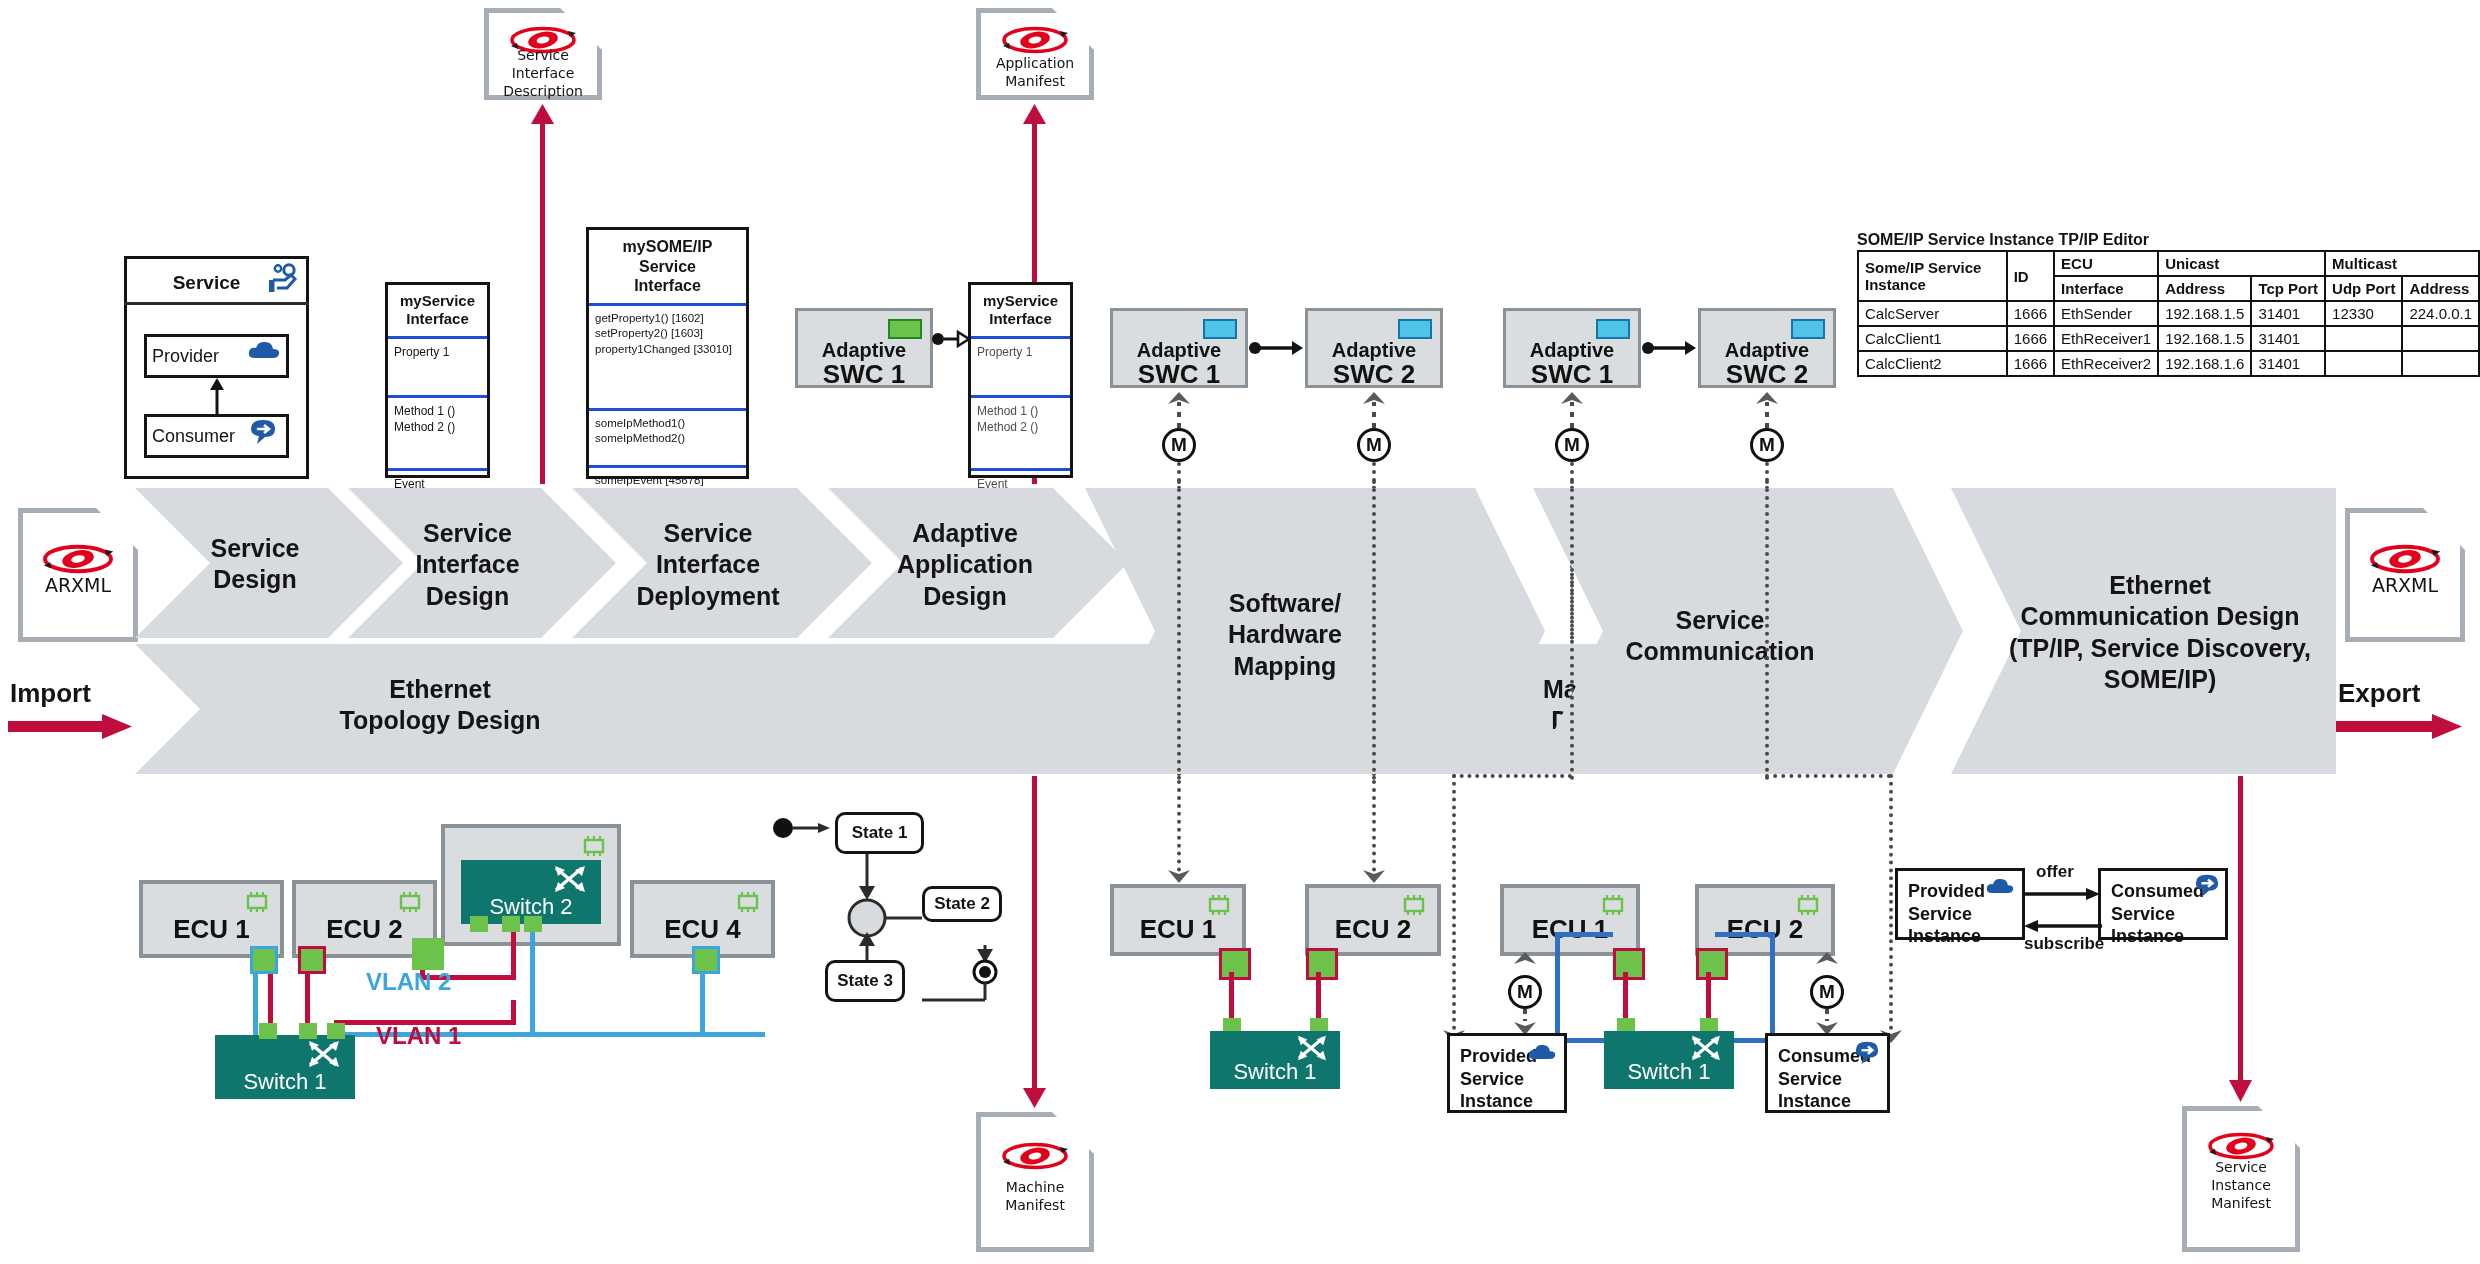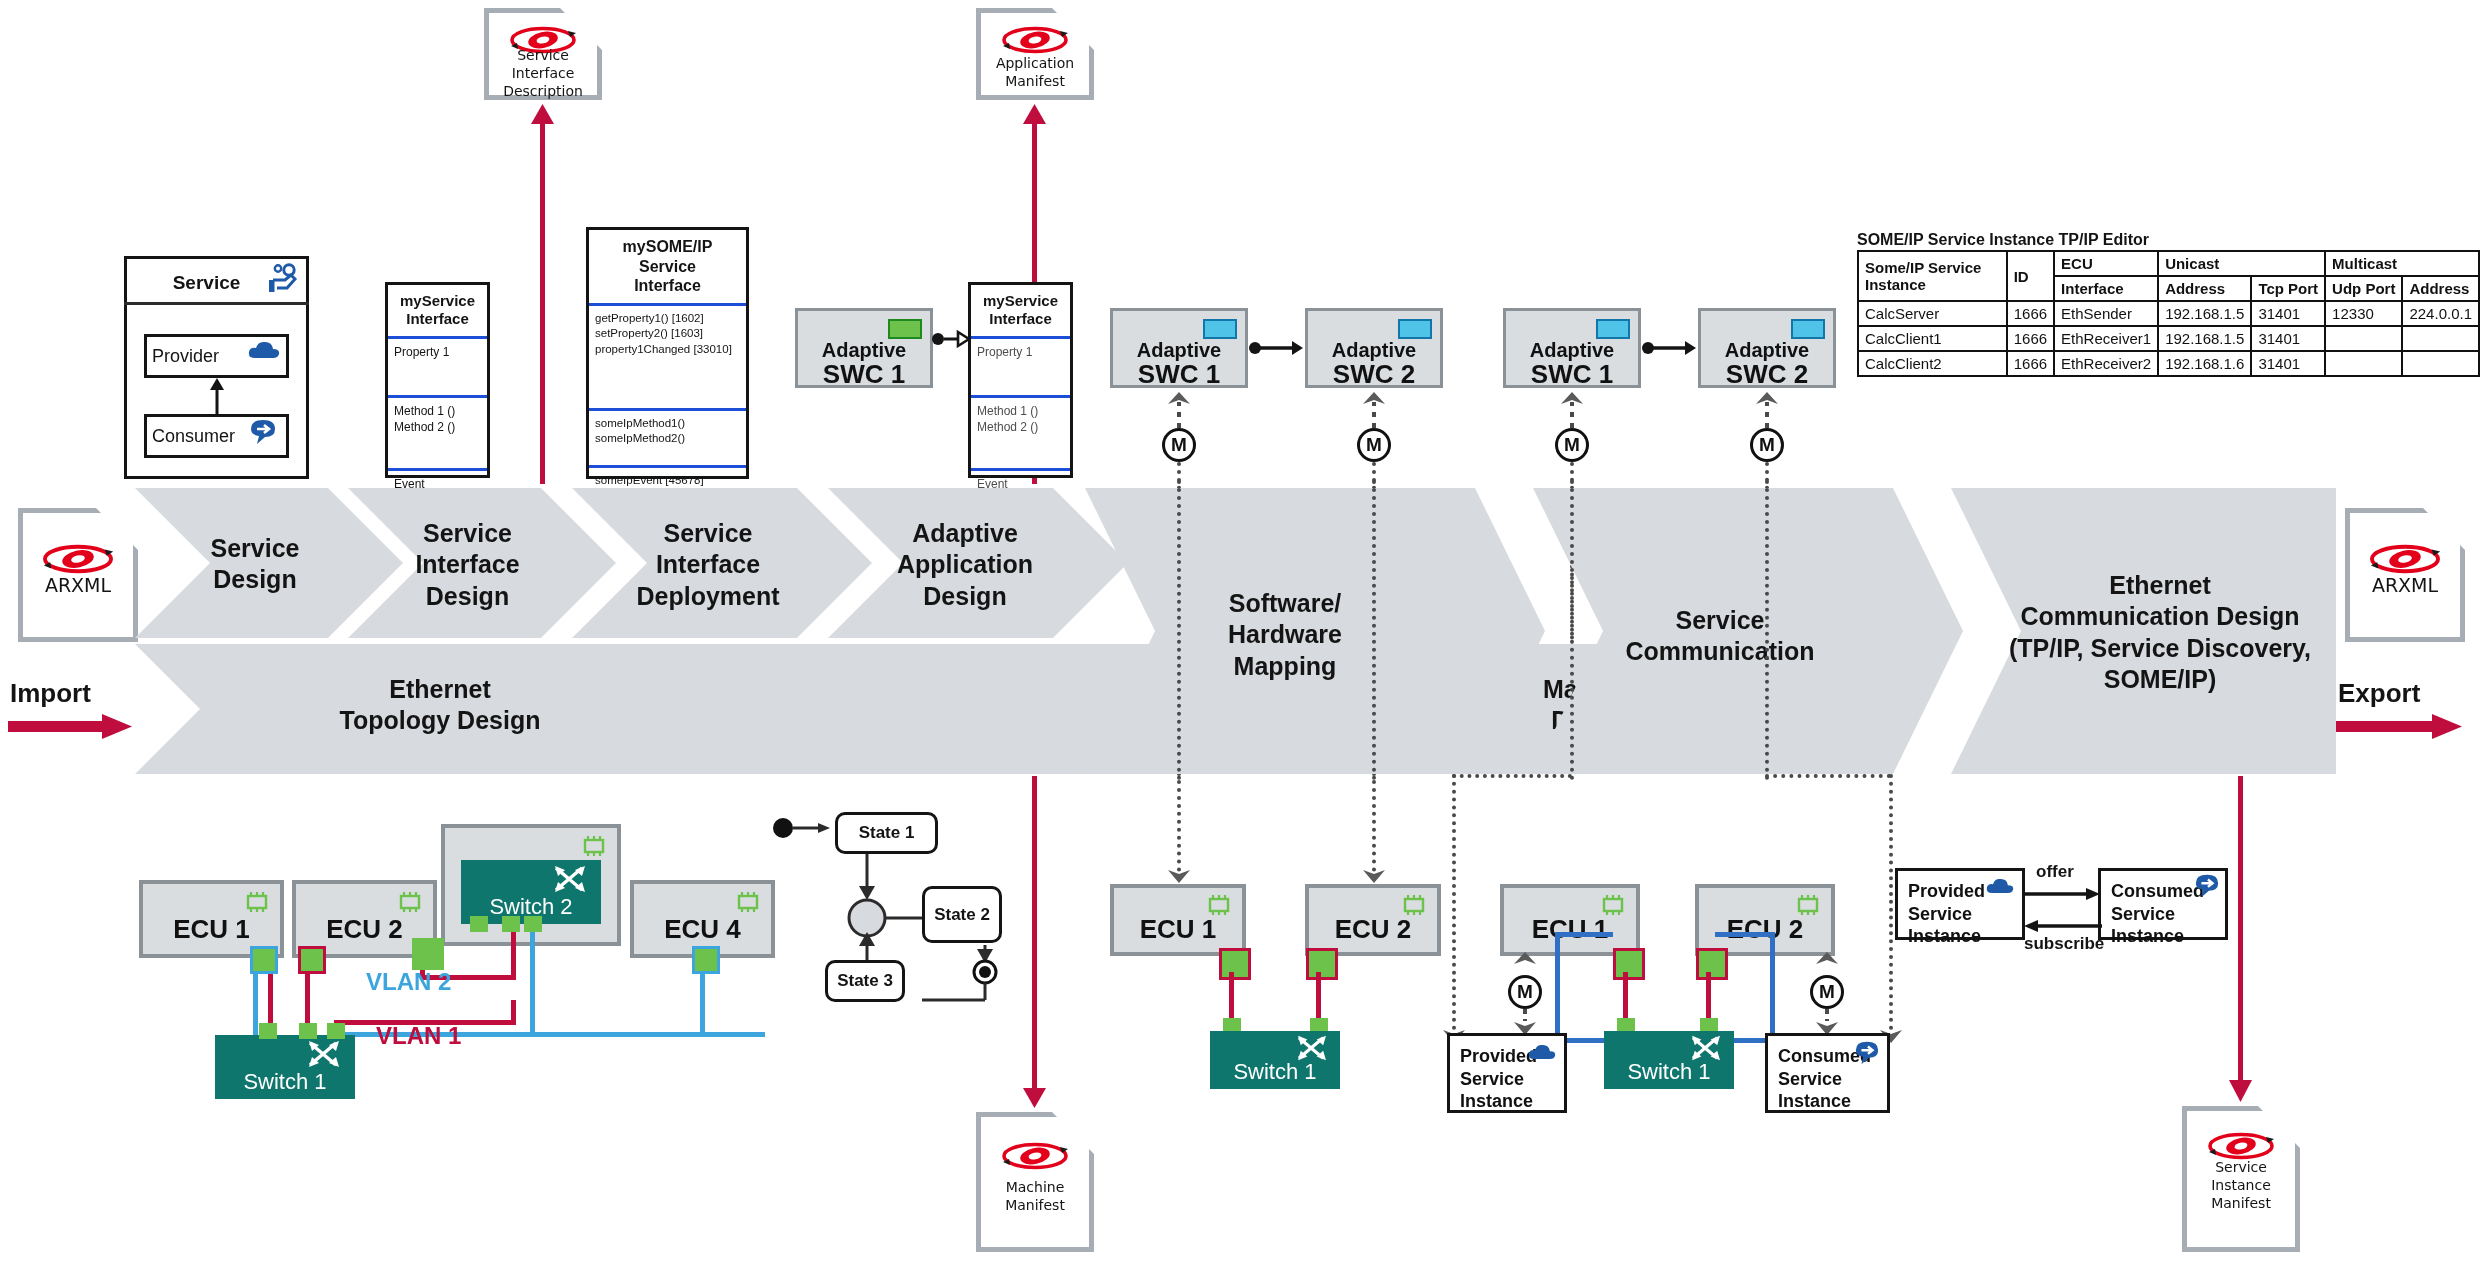--- a/index.html
+++ b/index.html
@@ -551,22 +551,22 @@
   <line x1="115" y1="118" x2="152" y2="118" stroke="#2b2b2b" stroke-width="3"></line>
   <line x1="97" y1="180" x2="97" y2="142" stroke="#2b2b2b" stroke-width="3"></line>
   <polygon points="97,132 89,146 105,146" fill="#2b2b2b"></polygon>
   <line x1="215" y1="145" x2="215" y2="155" stroke="#2b2b2b" stroke-width="3"></line>
   <polygon points="215,163 207,149 223,149" fill="#2b2b2b"></polygon>
   <circle cx="215" cy="172" r="11" fill="none" stroke="#111" stroke-width="3"></circle>
   <circle cx="215" cy="172" r="6" fill="#111"></circle>
   <line x1="215" y1="183" x2="215" y2="200" stroke="#2b2b2b" stroke-width="3"></line>
   <line x1="152" y1="200" x2="215" y2="200" stroke="#2b2b2b" stroke-width="3"></line>
 </svg>
-<div class="statebox" style="left:835px;top:812px;width:103px;height:42px;">State 1</div>
-<div class="statebox" style="left:922px;top:886px;width:80px;height:57px;">State 2</div>
+<div class="statebox" style="left:835px;top:812px;width:89px;height:42px;">State 1</div>
+<div class="statebox" style="left:922px;top:886px;width:80px;height:36px;">State 2</div>
 <div class="statebox" style="left:825px;top:960px;width:80px;height:42px;">State 3</div>
 
 <div class="line" style="left:1032px;top:776px;width:5px;height:324px;"></div>
 <svg class="abs" style="left:1023px;top:1088px;" width="23" height="20">
     <polygon points="11.5,20 0,0 23,0" fill="#bf0d3e"></polygon>
   </svg>
 
 <div class="doc" style="left:976px;top:1112px;width:118px;height:140px;">
   <div class="foldcut"></div>
   <svg class="logo" style="top:24px;" width="74" height="30" viewBox="0 0 74 30">

